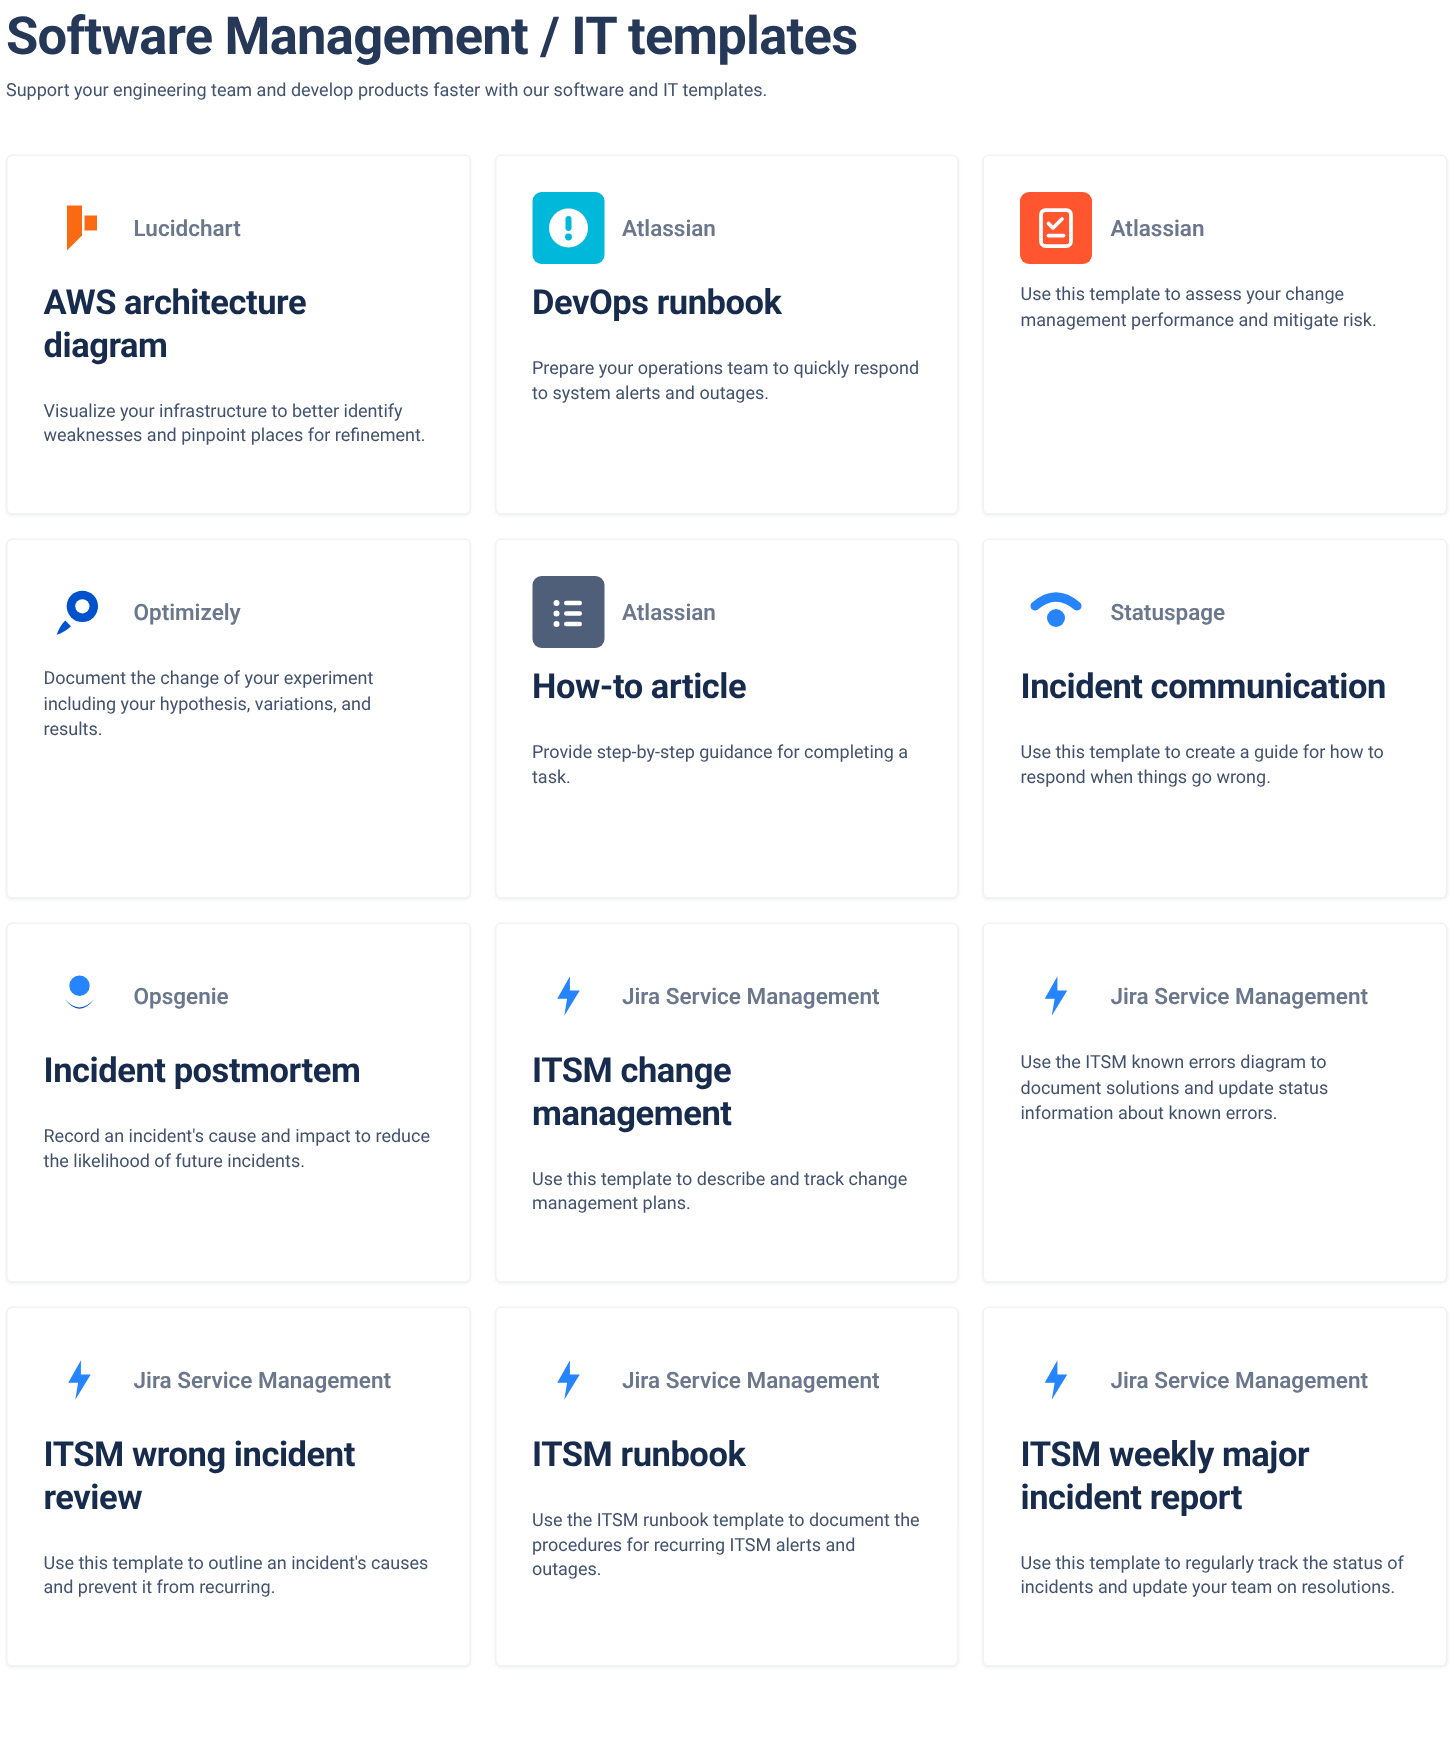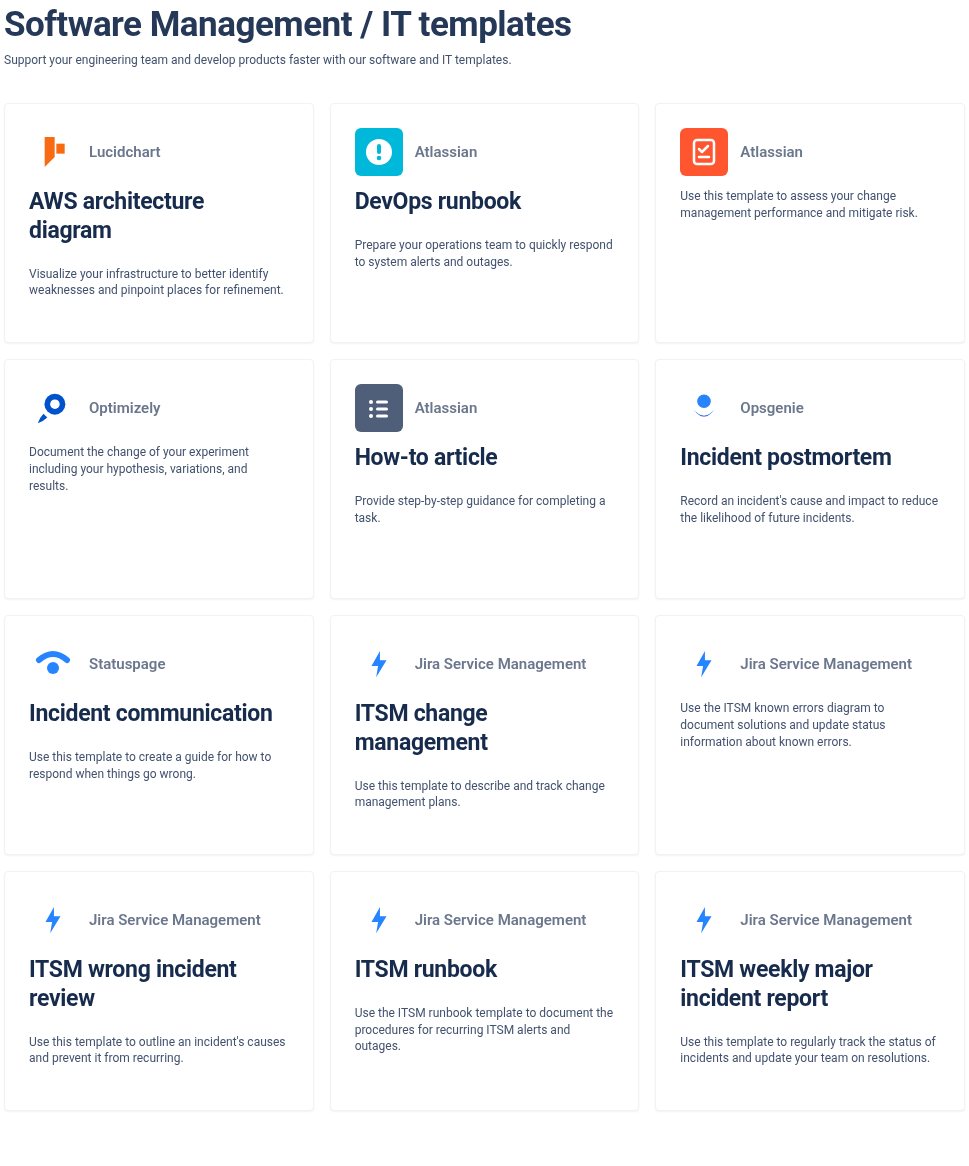--- a/index.html
+++ b/index.html
@@ -148,46 +148,46 @@
     </div>
         </div>
         <span class="vendor">Atlassian</span>
       </div>
       <h3 class="card-title">How-to article</h3>
       <p class="card-desc">Provide step-by-step guidance for completing a task.</p>
     </div>
     <div class="card">
       <div class="card-header">
         <div class="icon-box">
+          <svg width="40" height="40" viewBox="0 0 40 40">
+      <path d="M6 16 Q20 4 34 16" fill="none" stroke="#2684FF" stroke-width="6" stroke-linecap="round"></path>
+      <circle cx="20" cy="24" r="6" fill="#2684FF"></circle>
+    </svg>
+        </div>
+        <span class="vendor">Statuspage</span>
+      </div>
+      <h3 class="card-title">Incident communication</h3>
+      <p class="card-desc">Use this template to create a guide for how to respond when things go wrong.</p>
+    </div>
+    <div class="card">
+      <div class="card-header">
+        <div class="icon-box">
           <svg width="34" height="34" viewBox="0 0 40 40">
       <circle cx="20" cy="12" r="8" fill="#2684FF"></circle>
       <path d="M8 22 Q20 36 32 22 Q26 30 20 30 Q14 30 8 22 Z" fill="#0052CC"></path>
     </svg>
         </div>
         <span class="vendor">Opsgenie</span>
       </div>
       <h3 class="card-title">Incident postmortem</h3>
       <p class="card-desc">Record an incident's cause and impact to reduce the likelihood of future incidents.</p>
     </div>
     <div class="card">
       <div class="card-header">
         <div class="icon-box">
-          <svg width="40" height="40" viewBox="0 0 40 40">
-      <path d="M6 16 Q20 4 34 16" fill="none" stroke="#2684FF" stroke-width="6" stroke-linecap="round"></path>
-      <circle cx="20" cy="24" r="6" fill="#2684FF"></circle>
-    </svg>
-        </div>
-        <span class="vendor">Statuspage</span>
-      </div>
-      <h3 class="card-title">Incident communication</h3>
-      <p class="card-desc">Use this template to create a guide for how to respond when things go wrong.</p>
-    </div>
-    <div class="card">
-      <div class="card-header">
-        <div class="icon-box">
           <svg width="30" height="30" viewBox="0 0 32 32">
       <path d="M17 2 L8 18 L15 18 L13 30 L24 12 L17 12 Z" fill="#2684FF"></path>
     </svg>
         </div>
         <span class="vendor">Jira Service Management</span>
       </div>
       <h3 class="card-title">ITSM change management</h3>
       <p class="card-desc">Use this template to describe and track change management plans.</p>
     </div>
     <div class="card">

